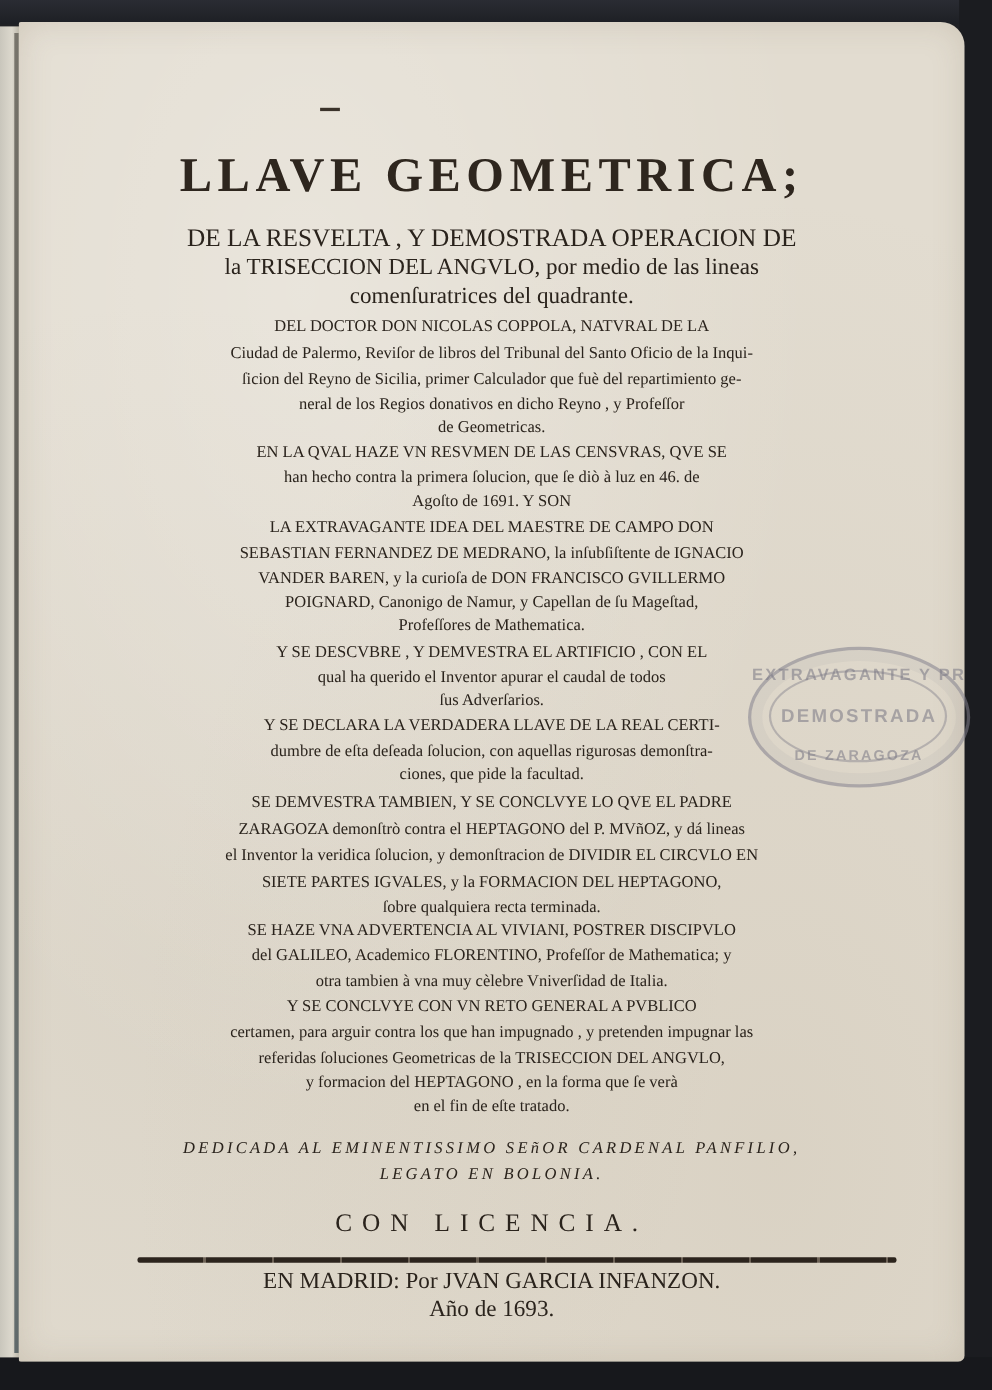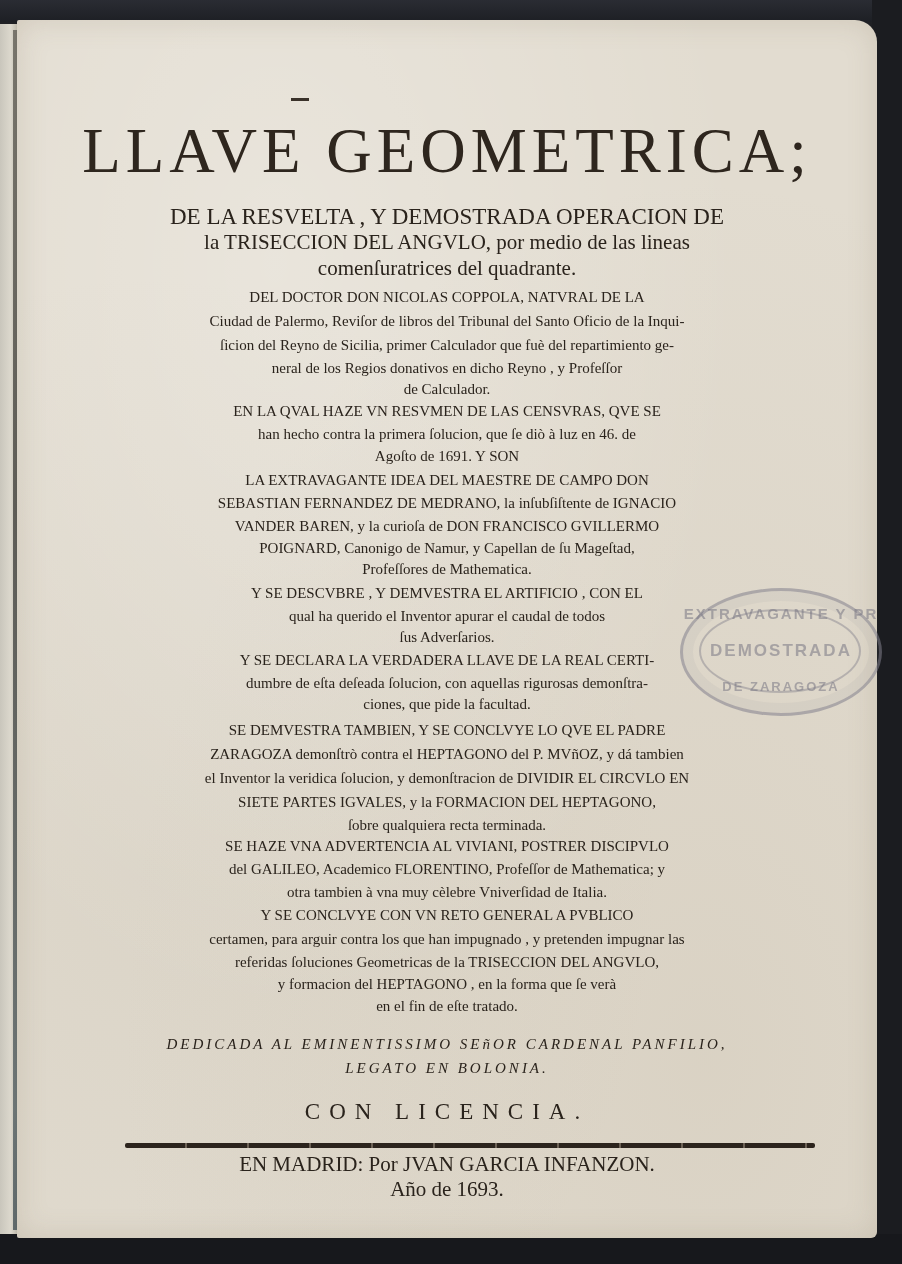--- a/index.html
+++ b/index.html
@@ -43,21 +43,21 @@
   }
   .line {
     position: absolute; left: 0; width: 860px; text-align: center;
     white-space: nowrap; letter-spacing: 0; line-height: 1;
   }
   .dash {
     position: absolute; left: 274px; top: 78px; width: 18px; height: 3px;
     background: #3a322a;
   }
   .title {
-    top: 100px; font-size: 63px; letter-spacing: 5px; font-weight: normal;
+    top: 118px; font-size: 44px; letter-spacing: 5px; font-weight: bold;
     color: #2e261e;
   }
   .t2 { font-size: 23px; }
   .t3 { font-size: 21px; }
   .sm { font-size: 15px; }
   .stamp {
     position: absolute; left: 663px; top: 568px; width: 196px; height: 122px;
     border: 3px solid rgba(130,128,140,.55); border-radius: 50%;
     box-shadow: inset 0 0 0 10px rgba(130,128,140,.08);
   }
@@ -93,42 +93,42 @@
   <div class="line title">LLAVE GEOMETRICA;</div>
 
   <div class="line t2" style="top:185px">DE LA RESVELTA , Y DEMOSTRADA OPERACION DE</div>
   <div class="line t3" style="top:212px">la TRISECCION DEL ANGVLO, por medio de las lineas</div>
   <div class="line t3" style="top:238px">comenſuratrices del quadrante.</div>
 
   <div class="line sm" style="top:270px">DEL DOCTOR DON NICOLAS COPPOLA, NATVRAL DE LA</div>
   <div class="line sm" style="top:294px">Ciudad de Palermo, Reviſor de libros del Tribunal del Santo Oficio de la Inqui-</div>
   <div class="line sm" style="top:318px">ſicion del Reyno de Sicilia, primer Calculador que fuè del repartimiento ge-</div>
   <div class="line sm" style="top:341px">neral de los Regios donativos en dicho Reyno , y Profeſſor</div>
-  <div class="line sm" style="top:362px">de Calculador.</div>
+  <div class="line sm" style="top:362px">de Geometricas.</div>
 
   <div class="line sm" style="top:384px">EN LA QVAL HAZE VN RESVMEN DE LAS CENSVRAS, QVE SE</div>
   <div class="line sm" style="top:407px">han hecho contra la primera ſolucion, que ſe diò à luz en 46. de</div>
   <div class="line sm" style="top:429px">Agoſto de 1691.   Y SON</div>
 
   <div class="line sm" style="top:453px">LA EXTRAVAGANTE IDEA DEL MAESTRE DE CAMPO DON</div>
   <div class="line sm" style="top:476px">SEBASTIAN FERNANDEZ DE MEDRANO, la inſubſiſtente de IGNACIO</div>
   <div class="line sm" style="top:499px">VANDER BAREN, y la curioſa de DON FRANCISCO GVILLERMO</div>
   <div class="line sm" style="top:521px">POIGNARD, Canonigo de Namur, y Capellan de ſu Mageſtad,</div>
   <div class="line sm" style="top:542px">Profeſſores de Mathematica.</div>
 
   <div class="line sm" style="top:566px">Y SE DESCVBRE , Y DEMVESTRA EL ARTIFICIO , CON EL</div>
   <div class="line sm" style="top:589px">qual ha querido el Inventor apurar el caudal de todos</div>
   <div class="line sm" style="top:610px">ſus Adverſarios.</div>
 
   <div class="line sm" style="top:633px">Y SE DECLARA LA VERDADERA LLAVE DE LA REAL CERTI-</div>
   <div class="line sm" style="top:656px">dumbre de eſta deſeada ſolucion, con aquellas rigurosas demonſtra-</div>
   <div class="line sm" style="top:677px">ciones, que pide la facultad.</div>
 
   <div class="line sm" style="top:703px">SE DEMVESTRA TAMBIEN, Y SE CONCLVYE LO QVE EL PADRE</div>
-  <div class="line sm" style="top:727px">ZARAGOZA demonſtrò contra el HEPTAGONO del P. MVñOZ, y dá tambien</div>
+  <div class="line sm" style="top:727px">ZARAGOZA demonſtrò contra el HEPTAGONO del P. MVñOZ, y dá lineas</div>
   <div class="line sm" style="top:751px">el Inventor la veridica ſolucion, y demonſtracion de DIVIDIR EL CIRCVLO EN</div>
   <div class="line sm" style="top:775px">SIETE PARTES IGVALES, y la FORMACION DEL HEPTAGONO,</div>
   <div class="line sm" style="top:798px">ſobre qualquiera recta terminada.</div>
 
   <div class="line sm" style="top:819px">SE HAZE VNA ADVERTENCIA AL VIVIANI, POSTRER DISCIPVLO</div>
   <div class="line sm" style="top:842px">del GALILEO, Academico FLORENTINO, Profeſſor de Mathematica; y</div>
   <div class="line sm" style="top:865px">otra tambien à vna muy cèlebre Vniverſidad de Italia.</div>
 
   <div class="line sm" style="top:888px">Y SE CONCLVYE CON VN RETO GENERAL A PVBLICO</div>
   <div class="line sm" style="top:912px">certamen, para arguir contra los que han impugnado , y pretenden impugnar las</div>

